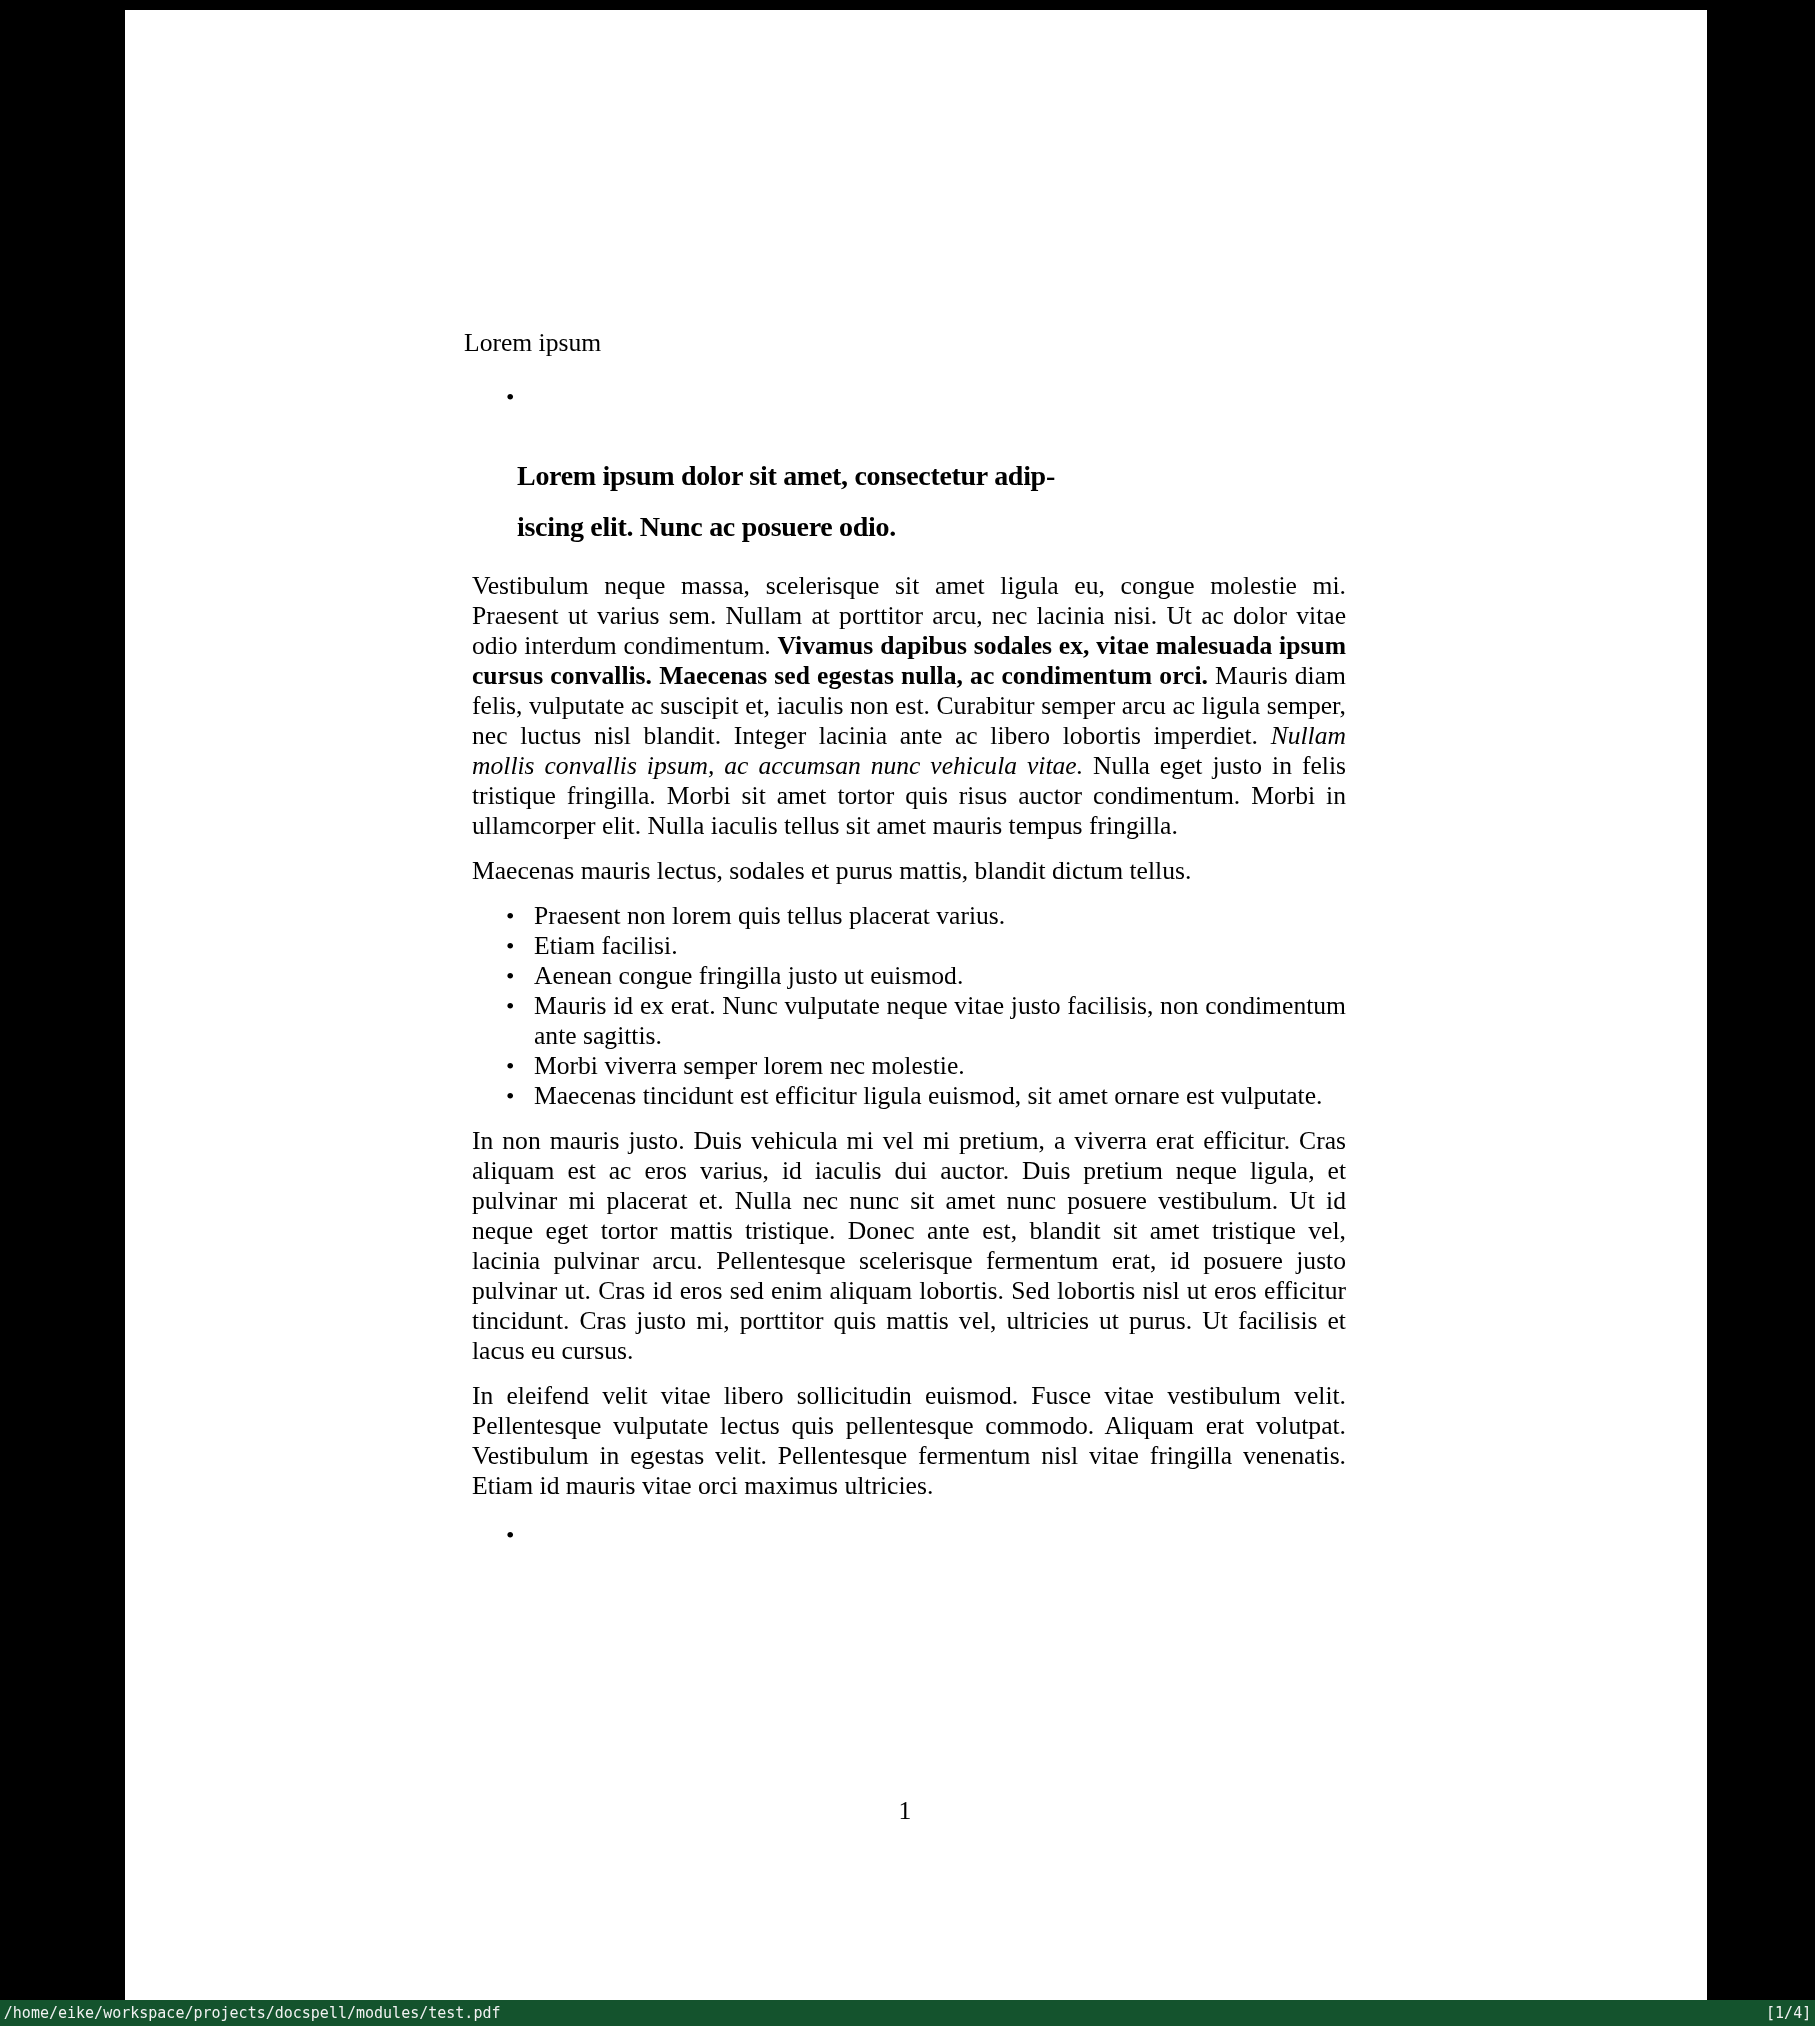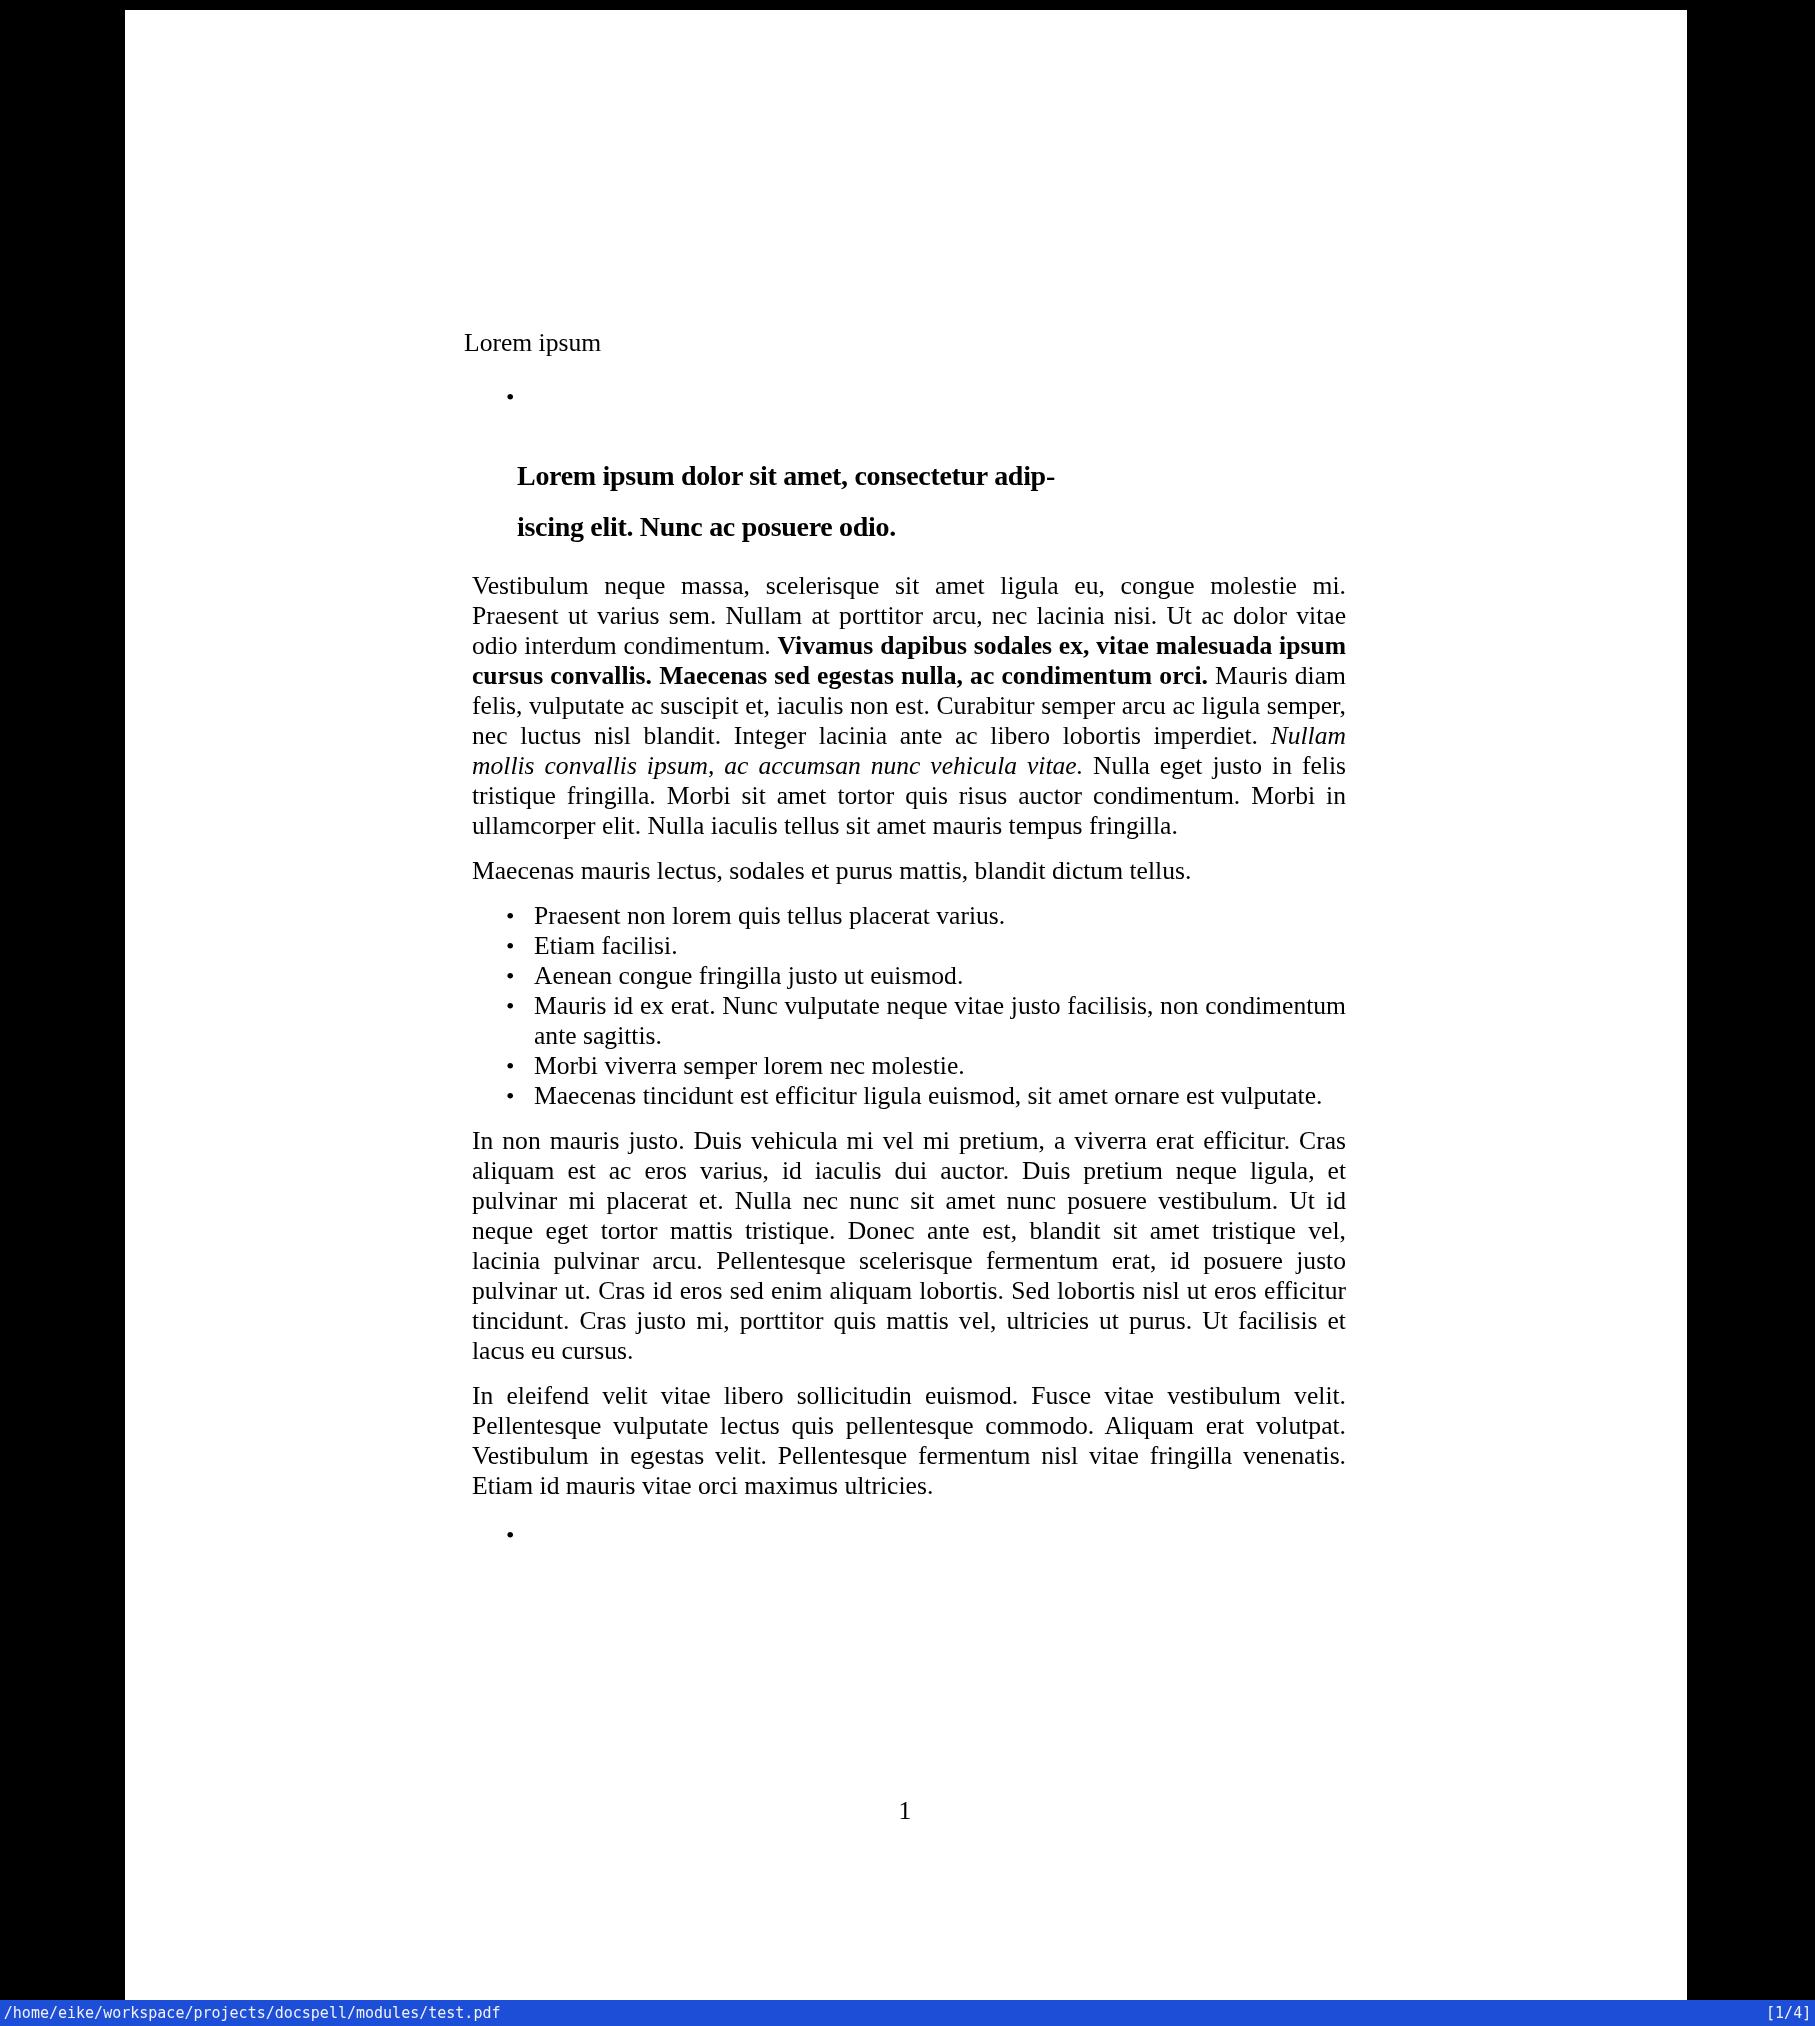--- a/index.html
+++ b/index.html
@@ -11,20 +11,21 @@
   }
   .screen { position: relative; width: 1815px; height: 2026px; background: #000; }
 
   
   .page {
     position: absolute;
     left: 125px; top: 9.5px;
     width: 1562px; height: 1991px;
     background: #ffffff;
     overflow: hidden;
+    padding-left: 20px;
   }
 
   .content {
     position: absolute;
     left: 339px; top: 0;
     width: 882px;
     padding-top: 318px;
     color: #000;
     font-size: 25.6px;
     line-height: 30px;
@@ -78,21 +79,21 @@
     text-align: center;
     color: #000;
     font-size: 25.6px;
   }
 
   
   .statusbar {
     position: absolute;
     left: 0; right: 0; bottom: 0;
     height: 25.6px;
-    background: #1d4ed8;
+    background: #14532d;
     color: #f2f2f2;
     font-family: "DejaVu Sans Mono", "Liberation Mono", monospace;
     font-size: 15px;
     display: flex;
     justify-content: space-between;
     align-items: center;
     padding: 0 3.8px;
     box-sizing: border-box;
     gap: 7px;
   }

